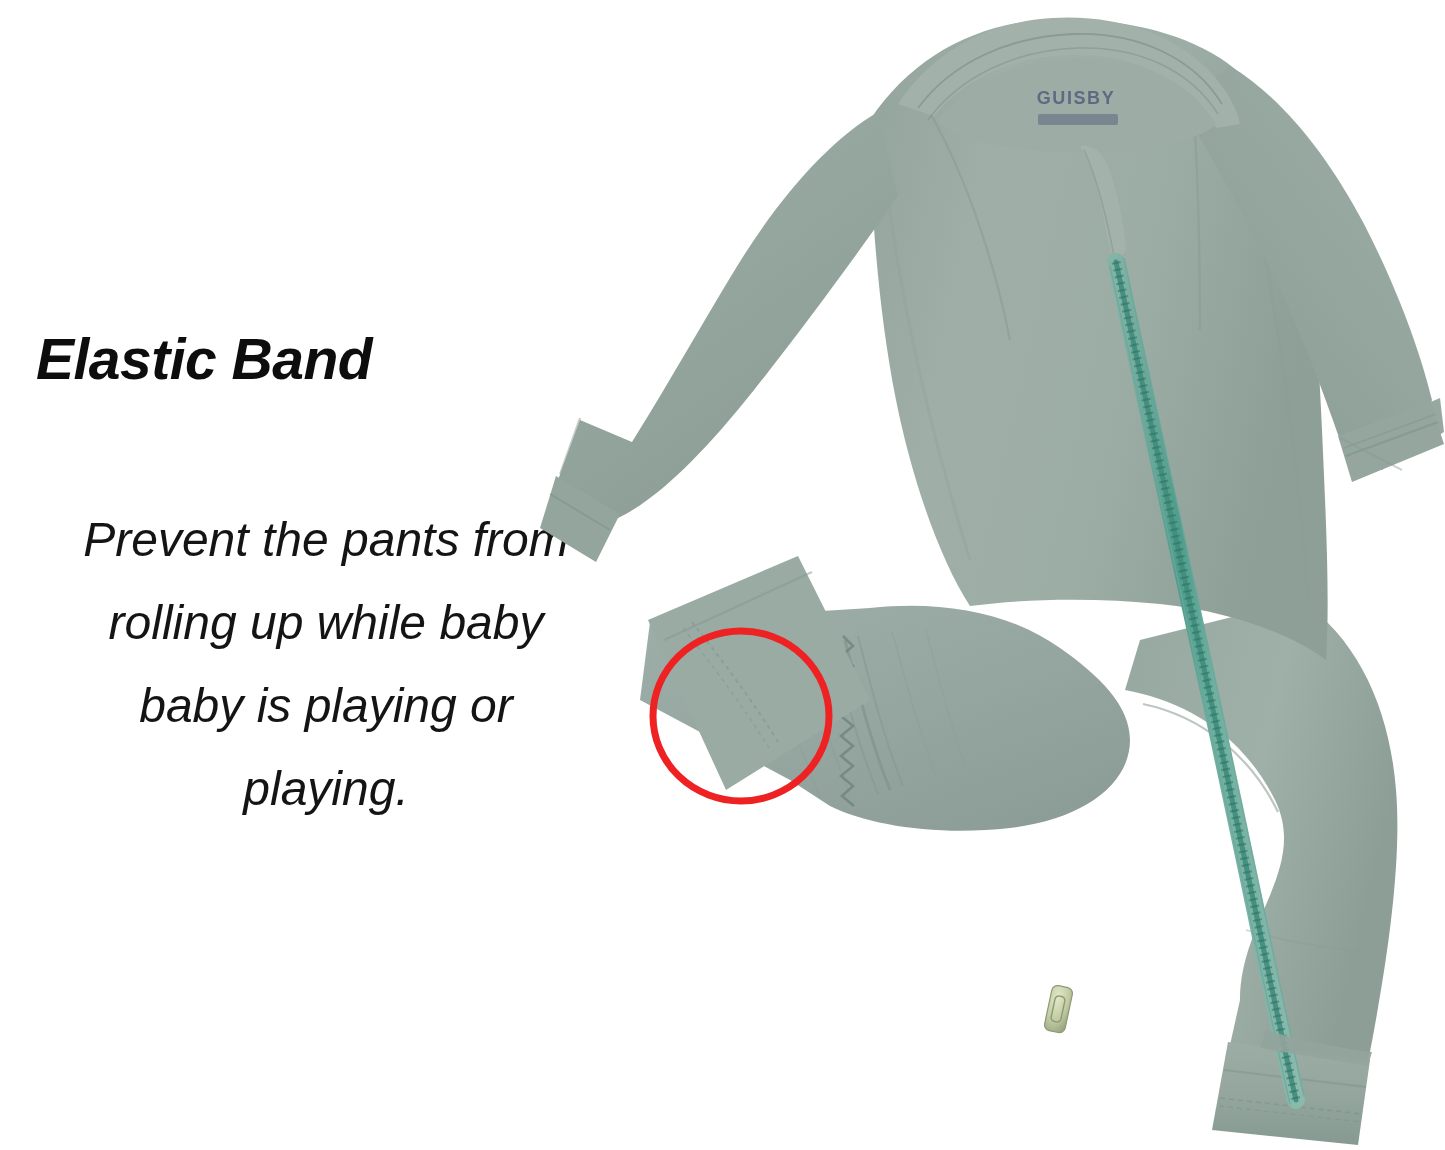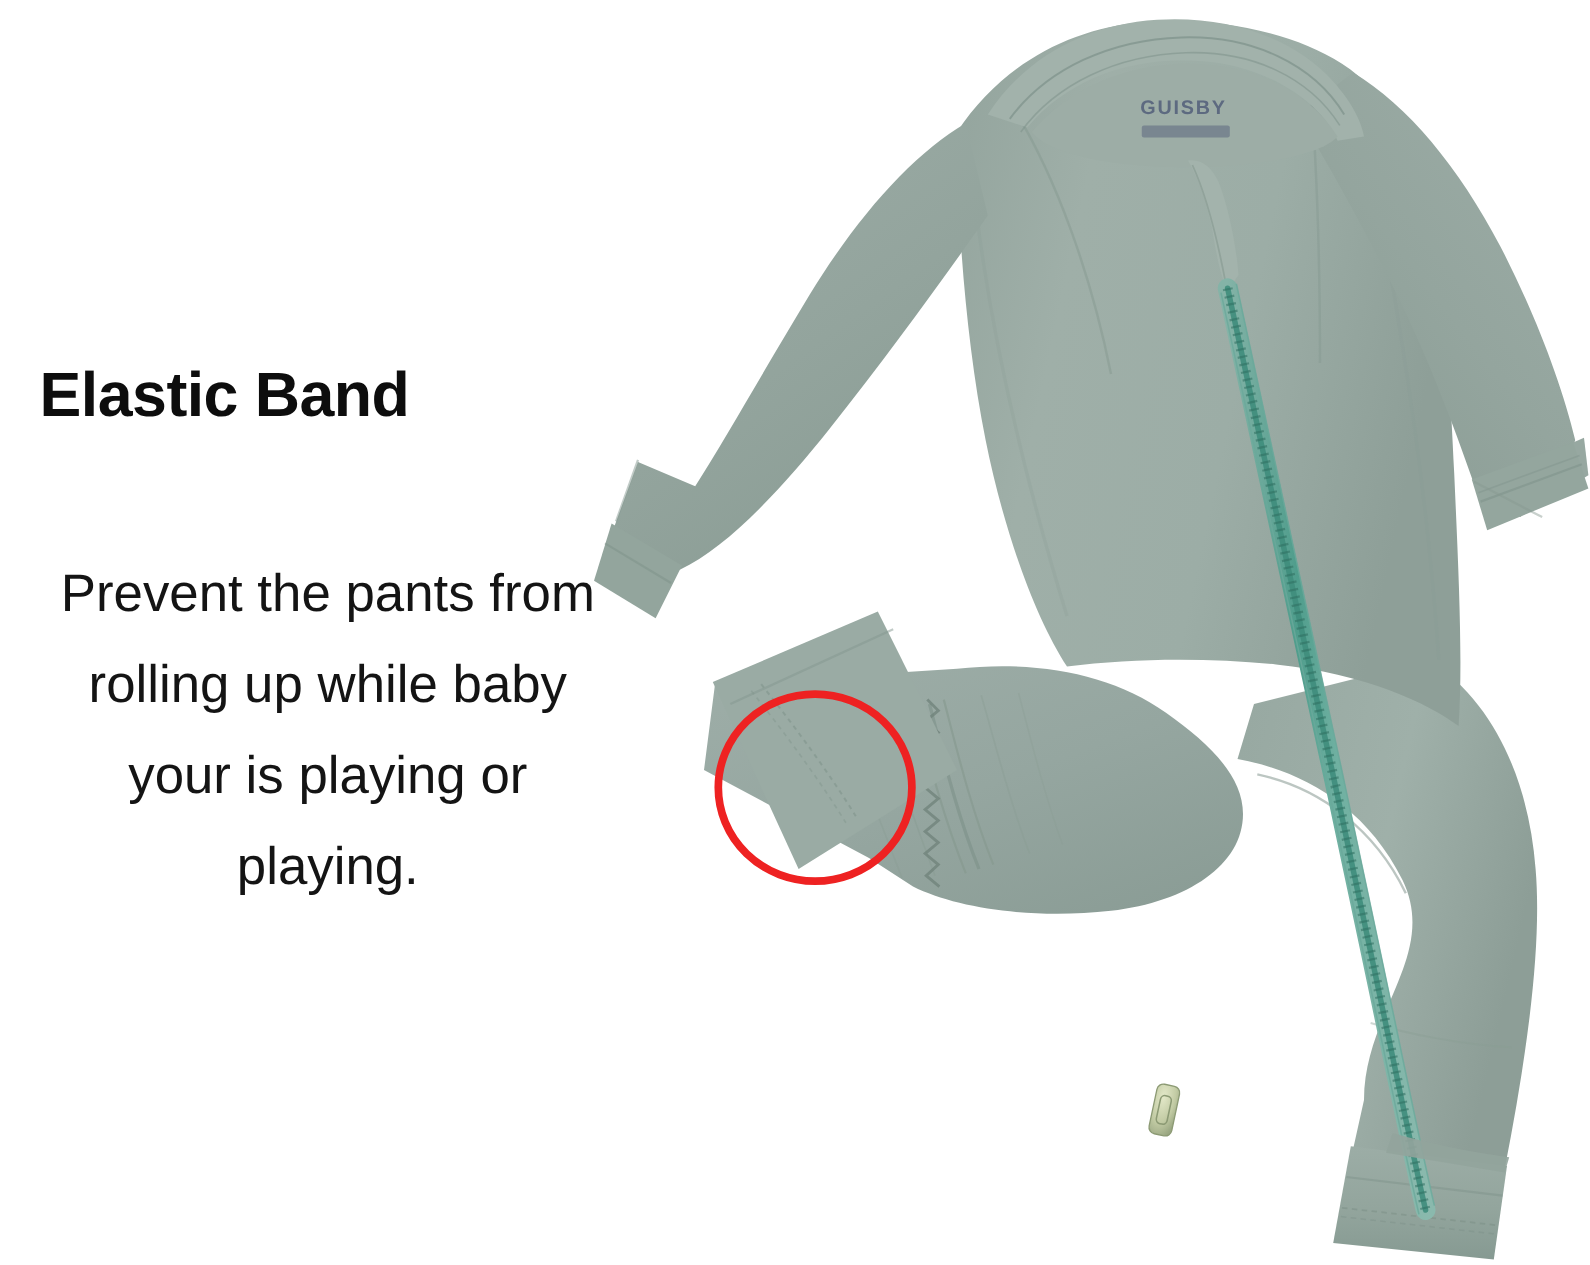--- a/index.html
+++ b/index.html
@@ -18,20 +18,21 @@
     overflow: hidden;
   }
 
   
   .text-panel {
     position: absolute;
     left: 0px;
     top: 0px;
     width: 600px;
     height: 906px;
+    font-style: italic;
   }
   .feature-title {
     position: absolute;
     left: 36px;
     top: 331px;
     font-size: 57px;
     font-weight: bold;
     letter-spacing: -0.5px;
     color: #0d0d0d;
     line-height: 1;
@@ -40,20 +41,21 @@
   .feature-desc {
     position: absolute;
     left: 0px;
     top: 498px;
     width: 596px;
     text-align: center;
     font-size: 48px;
     font-weight: 400;
     line-height: 83px;
     color: #141414;
+    padding-left: 28px;
   }
   .feature-desc .ln { display: block; }
 
   
   .product-photo {
     position: absolute;
     left: 540px;
     top: 0px;
     width: 905px;
     height: 1150px;
@@ -74,21 +76,21 @@
 
 <div id="stage">
 
   <div class="text-panel">
 
     <div class="feature-title">Elastic Band</div>
 
     <div class="feature-desc">
       <span class="ln">Prevent the pants from</span>
       <span class="ln">rolling up while baby</span>
-      <span class="ln">your is playing or</span>
+      <span class="ln">baby is playing or</span>
       <span class="ln">playing.</span>
     </div>
 
   </div>
 
   <div class="product-photo">
     <svg width="905" height="1150" viewBox="0 0 905 1150" xmlns="http://www.w3.org/2000/svg">
       <defs>
         <linearGradient id="bodyShade" x1="0" y1="0" x2="1" y2="0.3">
           <stop offset="0%" stop-color="#93a49d"></stop>

